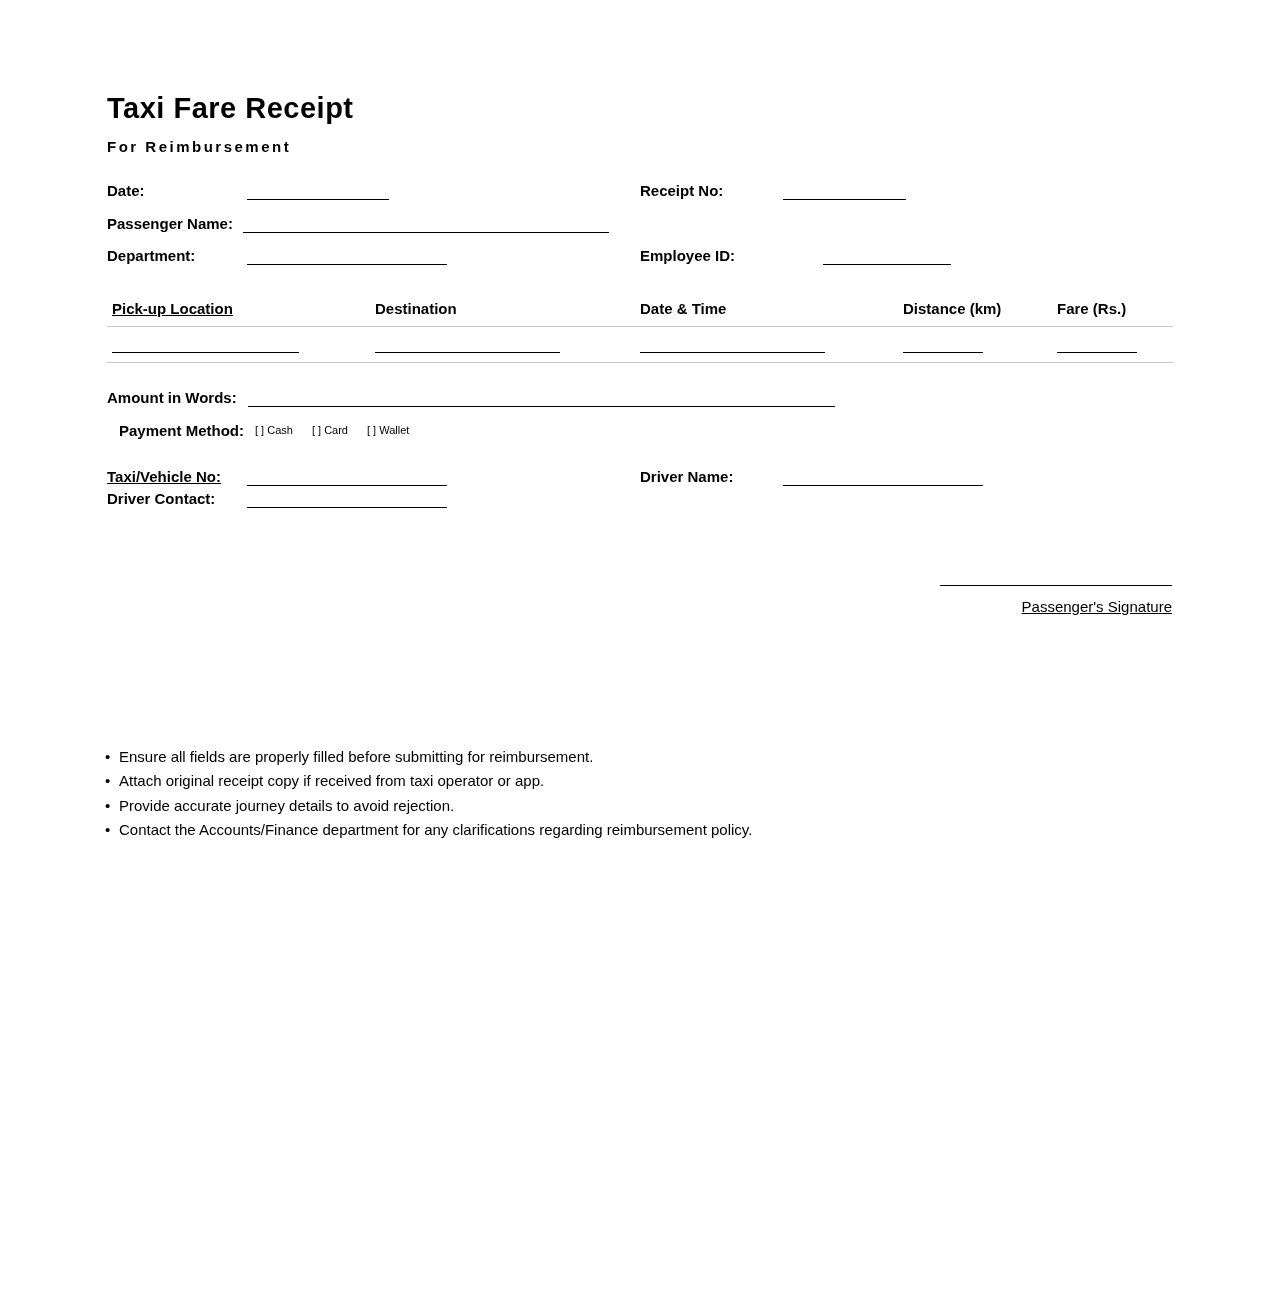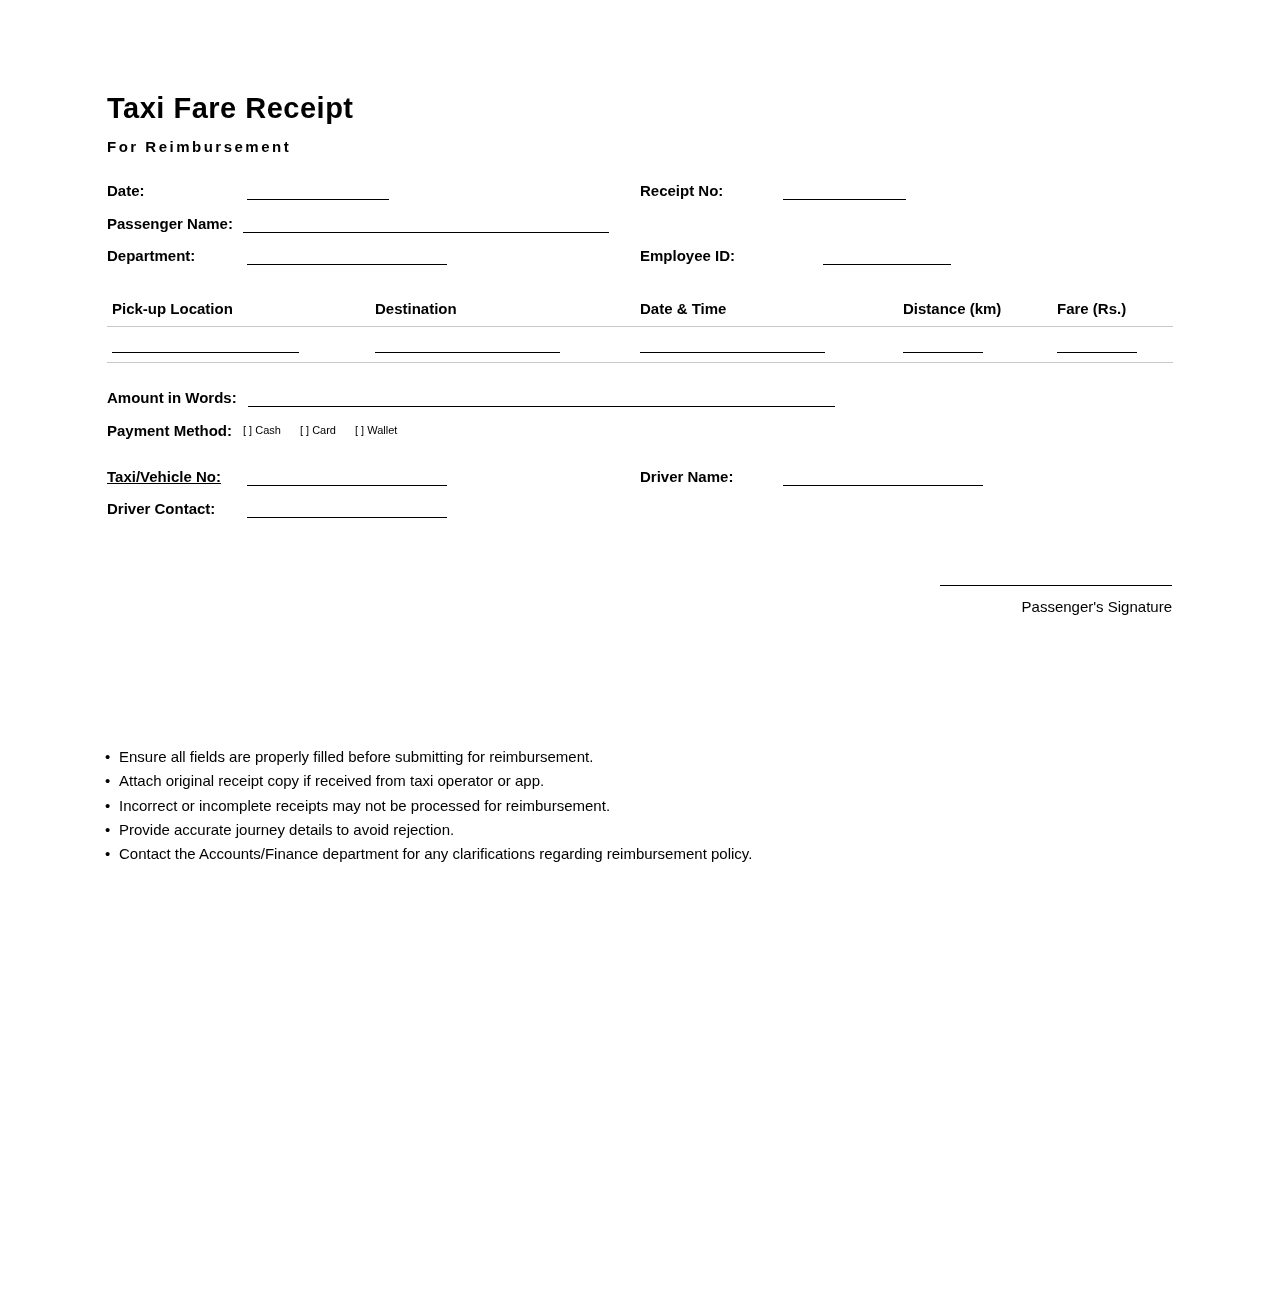--- a/index.html
+++ b/index.html
@@ -18,30 +18,30 @@
   .fill-line { display:inline-block; height:19px; border-bottom:1px solid #000; flex:0 0 auto; }
 
   
   .trip-table { width:1066px; }
   .tt-header { display:flex; padding-bottom:9px; border-bottom:1px solid #c9c9c9; }
   .tt-header .th { font-size:15px; font-weight:bold; line-height:17px; }
   .tt-row { display:flex; height:35px; align-items:flex-end; border-bottom:1px solid #c9c9c9; }
   .tt-row .cell { display:flex; align-items:flex-end; height:100%; }
   .tt-row .fill-line { height:10px; margin-bottom:9px; }
 
-  .c1 { width:268px; padding-left:5px; box-sizing:border-box; }
+  .c1 { width:268px; padding-left:5px; box-sizing:border-box;text-decoration:underline; }
   .c2 { width:265px; }
   .c3 { width:263px; }
   .c4 { width:154px; }
   .c5 { width:116px; }
 
-  .payment-row { display:flex; align-items:flex-end; height:19px; }
+  .payment-row { display:flex; align-items:flex-end; height:19px;margin-left:12px; }
   .payment-option { font-size:11px; line-height:19px; margin-right:19px; }
 
-  .sig-block { width:232px; }
+  .sig-block { width:232px;text-decoration:underline; }
   .sig-line { border-top:1px solid #000; width:232px; height:0; }
   .sig-label { font-size:15px; text-align:right; margin-top:12px; }
 
   ul.notes { margin:12px; padding:0; list-style:none; }
   ul.notes li { position:relative; font-size:15px; line-height:24.3px; }
   ul.notes li::before { content:"\2022"; position:absolute; left:-14px; }
 </style>
 </head>
 <body>
 
@@ -114,31 +114,30 @@
 
   <div class="abs field-row" style="left:107px; top:467px;">
     <span class="field-label" style="width:140px;text-decoration:underline;">Taxi/Vehicle No:</span>
     <span class="fill-line" style="width:200px;"></span>
   </div>
   <div class="abs field-row" style="left:640px; top:467px;">
     <span class="field-label" style="width:143px;">Driver Name:</span>
     <span class="fill-line" style="width:200px;"></span>
   </div>
 
-  <div class="abs field-row" style="left:107px; top:499px;">
+  <div class="abs field-row" style="left:107px; top:489px;">
     <span class="field-label" style="width:140px;">Driver Contact:</span>
     <span class="fill-line" style="width:200px;"></span>
   </div>
 
   <div class="abs sig-block" style="left:940px; top:585px;">
     <div class="sig-line"></div>
     <div class="sig-label">Passenger's Signature</div>
   </div>
 
   <ul class="abs notes" style="left:107px; top:733px;">
     <li>Ensure all fields are properly filled before submitting for reimbursement.</li>
     <li>Attach original receipt copy if received from taxi operator or app.</li>
-    <li>Incorrect or incomplete receipts may not be processed for reimbursement.</li>
     <li>Provide accurate journey details to avoid rejection.</li>
     <li>Contact the Accounts/Finance department for any clarifications regarding reimbursement policy.</li>
   </ul>
 
 </div>
 
 </body></html>

